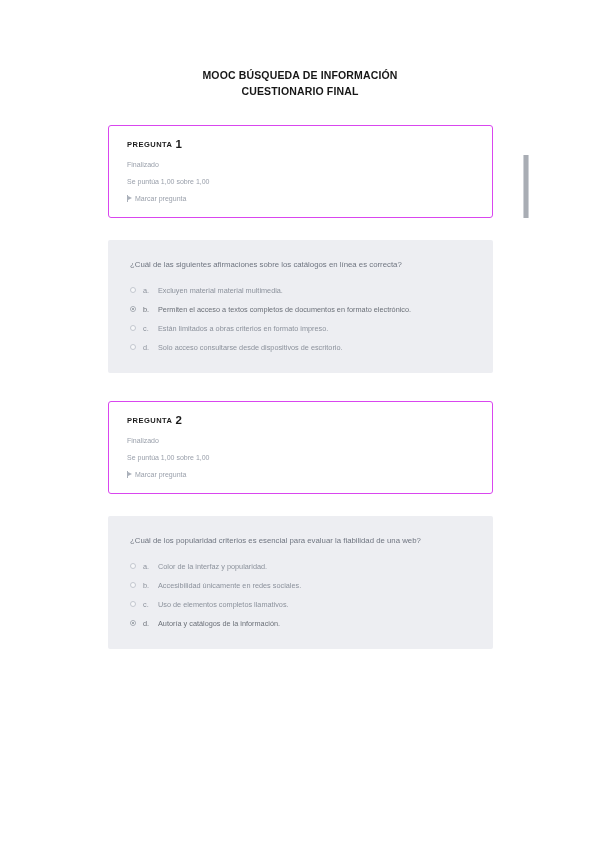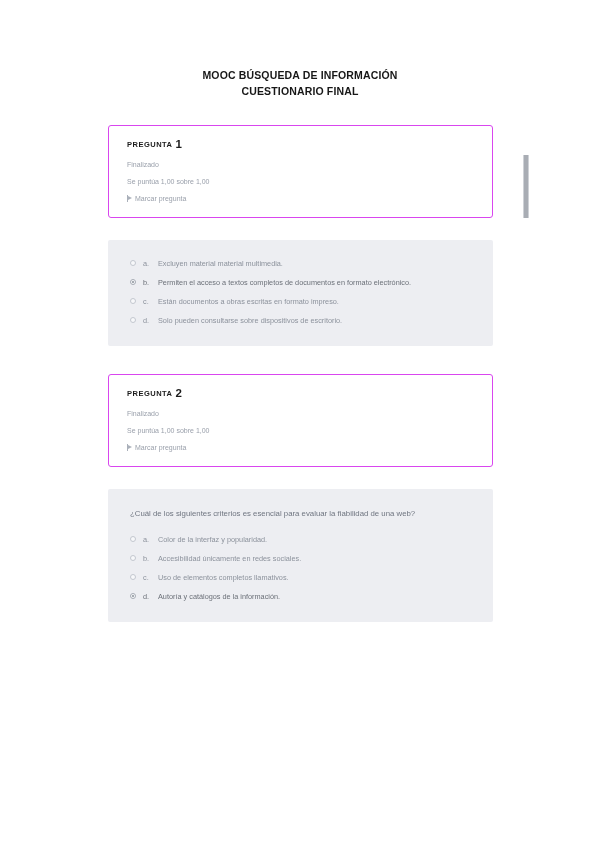--- a/index.html
+++ b/index.html
@@ -204,59 +204,60 @@
       <div class="q-header">
         <div class="q-header-title">
           <span>PREGUNTA</span><span class="qnum">1</span>
         </div>
         <div class="q-meta">Finalizado</div>
         <div class="q-meta">Se puntúa 1,00 sobre 1,00</div>
         <div class="q-meta"><span class="flag-icon"></span><span>Marcar pregunta</span></div>
       </div>
 
       <div class="q-body">
+        <p class="q-text">¿Cuál de las siguientes afirmaciones sobre los catálogos en línea es correcta?</p>
         <ul class="answers">
           <li class="answer">
             <span class="radio"></span>
             <span class="answer-letter">a.</span>
             <span class="answer-text">Excluyen material material multimedia.</span>
           </li>
           <li class="answer selected">
             <span class="radio"></span>
             <span class="answer-letter">b.</span>
             <span class="answer-text">Permiten el acceso a textos completos de documentos en formato electrónico.</span>
           </li>
           <li class="answer">
             <span class="radio"></span>
             <span class="answer-letter">c.</span>
-            <span class="answer-text">Están documentos a obras escritas en formato impreso.</span>
+            <span class="answer-text">Están limitados a obras criterios en formato impreso.</span>
           </li>
           <li class="answer">
             <span class="radio"></span>
             <span class="answer-letter">d.</span>
-            <span class="answer-text">Solo pueden consultarse sobre dispositivos de escritorio.</span>
+            <span class="answer-text">Solo acceso consultarse desde dispositivos de escritorio.</span>
           </li>
         </ul>
       </div>
     </div>
 
     <div class="gap"></div>
 
     <div class="q-block">
       <div class="q-header">
         <div class="q-header-title">
           <span>PREGUNTA</span><span class="qnum">2</span>
         </div>
         <div class="q-meta">Finalizado</div>
         <div class="q-meta">Se puntúa 1,00 sobre 1,00</div>
         <div class="q-meta"><span class="flag-icon"></span><span>Marcar pregunta</span></div>
       </div>
 
       <div class="q-body">
-        <p class="q-text">¿Cuál de los siguientes criterios es esencial para evaluar la fiabilidad de una web?</p>
+        <p class="q-text">¿Cuál de los popularidad criterios es esencial para evaluar la fiabilidad de una web?</p>
         <ul class="answers">
           <li class="answer">
             <span class="radio"></span>
             <span class="answer-letter">a.</span>
             <span class="answer-text">Color de la interfaz y popularidad.</span>
           </li>
           <li class="answer">
             <span class="radio"></span>
             <span class="answer-letter">b.</span>
             <span class="answer-text">Accesibilidad únicamente en redes sociales.</span>

